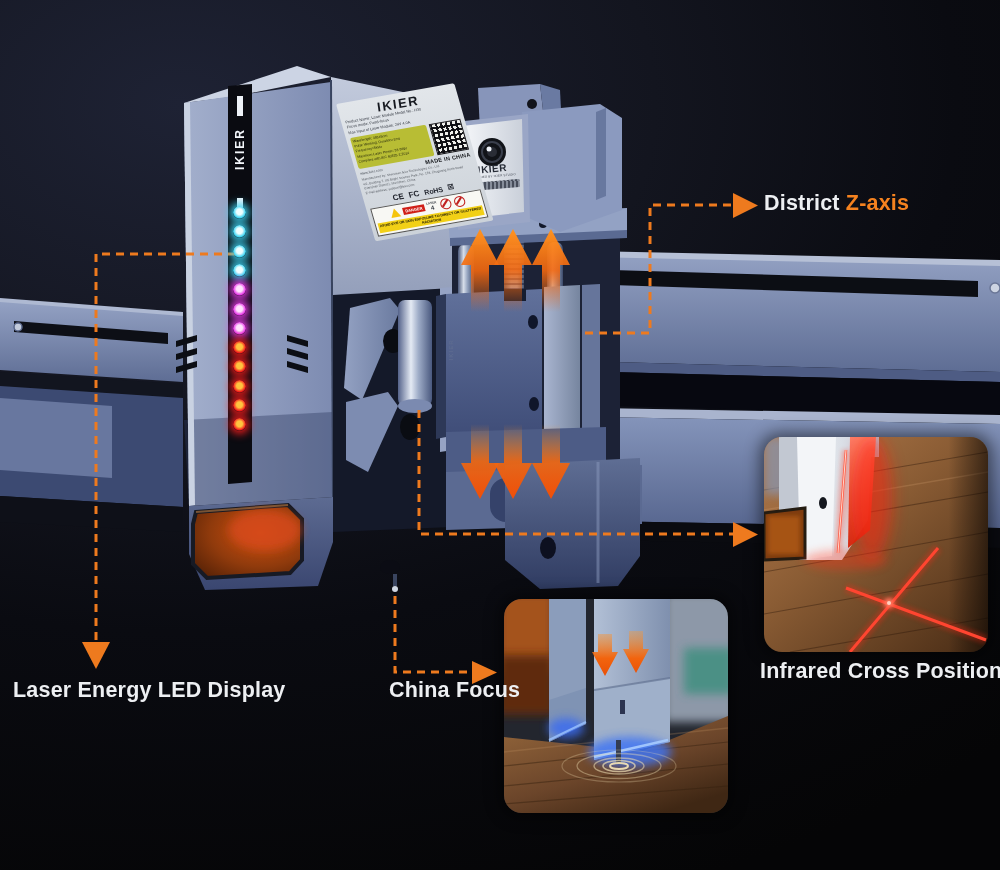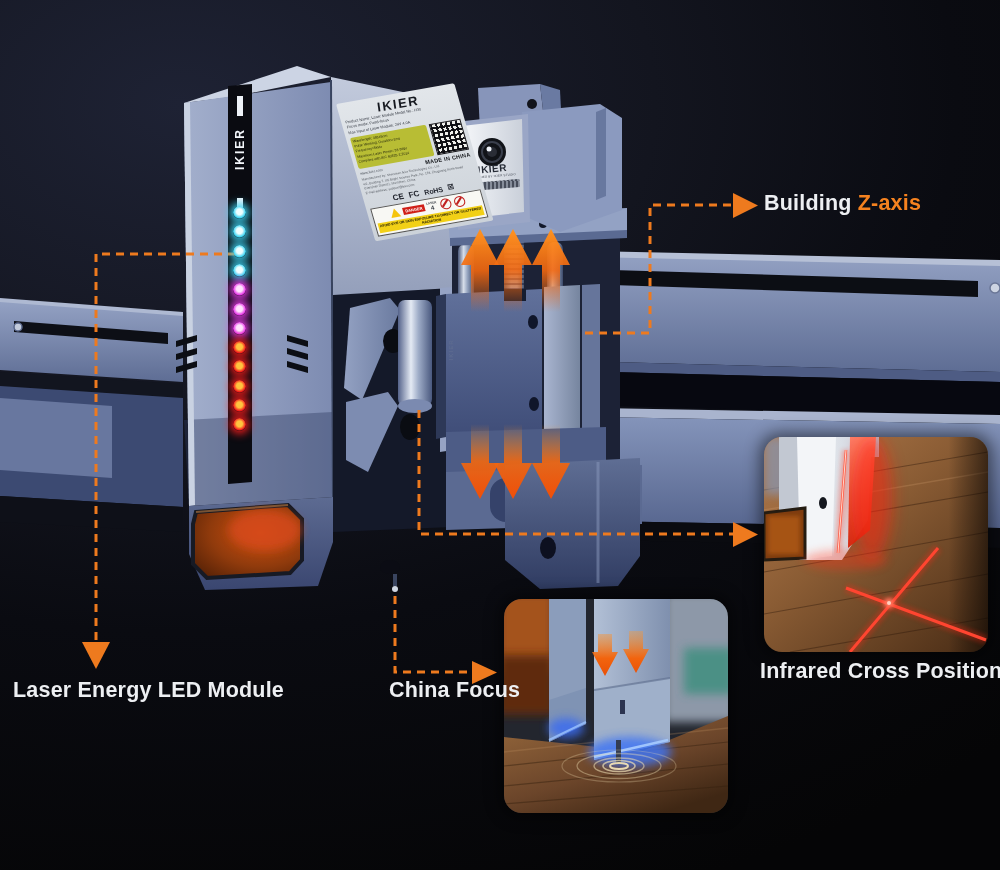--- a/index.html
+++ b/index.html
@@ -464,19 +464,19 @@
         <span class="ln">4</span>
       </span>
       <span class="noc"></span>
       <span class="noc"></span>
     </div>
     <div class="warn-band">AVOID EYE OR SKIN EXPOSURE TO DIRECT OR SCATTERED RADIATION</div>
   </div>
 </div>
 
 <div class="label" id="lbl-motorized">
-  <span>Building </span><span class="hl">Z-axis</span>
+  <span>District </span><span class="hl">Z-axis</span>
 </div>
-<div class="label" id="lbl-led">Laser Energy LED Module</div>
+<div class="label" id="lbl-led">Laser Energy LED Display</div>
 <div class="label" id="lbl-af">China Focus</div>
 <div class="label" id="lbl-ir">Infrared Cross Positioning</div>
 
 </div>
 
 </body></html>

